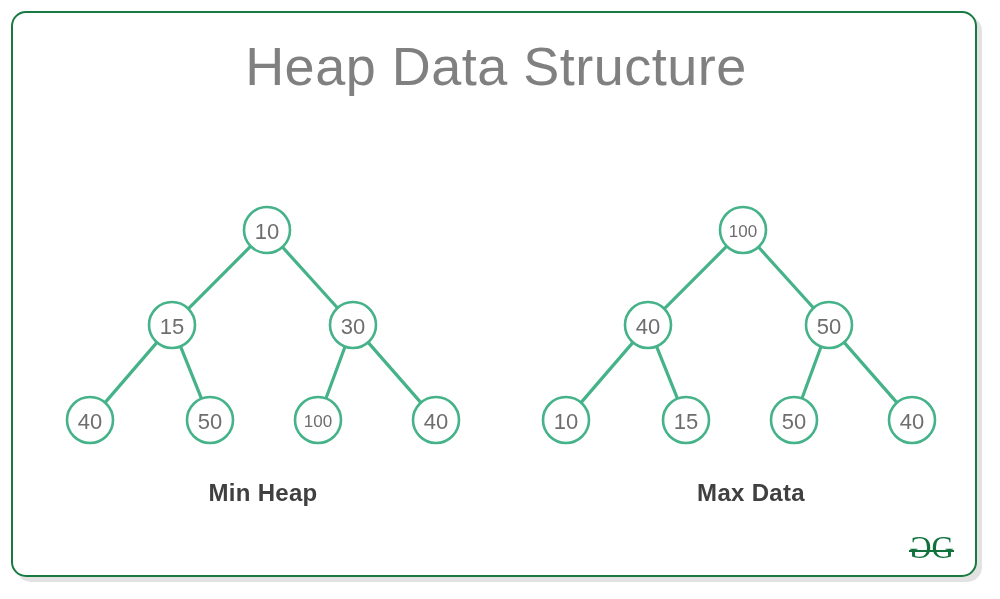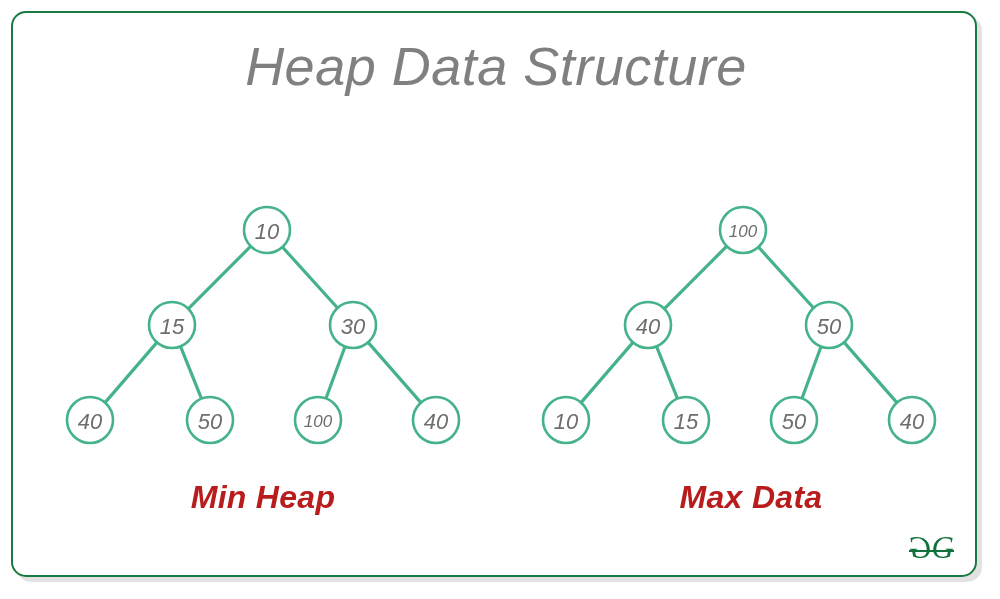--- a/index.html
+++ b/index.html
@@ -11,21 +11,20 @@
     width: 1000px;
     height: 599px;
     font-family: "Liberation Sans", sans-serif;
     overflow: hidden;
   }
   #canvas {
     position: relative;
     width: 924px;
     height: 599px;
     background: #ffffff;
-    font-style: italic;
   }
   .frame {
     position: absolute;
     left: 11px;
     top: 11px;
     width: 966px;
     height: 566px;
     border: 2px solid #197a41;
     border-radius: 15px;
     background: #ffffff;
@@ -47,23 +46,23 @@
   .tree-svg {
     position: absolute;
     left: 0;
     top: 0;
     width: 966px;
     height: 566px;
     pointer-events: none;
   }
   .heap-label {
     position: absolute;
-    font-size: 32px;
+    font-size: 24px;
     font-weight: bold;
-    color: #b91c1c;
+    color: #404040;
     text-align: center;
     width: 260px;
     letter-spacing: 0.3px;
   }
   .label-min { left: 120px; top: 466px; }
   .label-max { left: 608px; top: 466px; }
 
   .node-circle {
     fill: #ffffff;
     stroke: #45b289;

